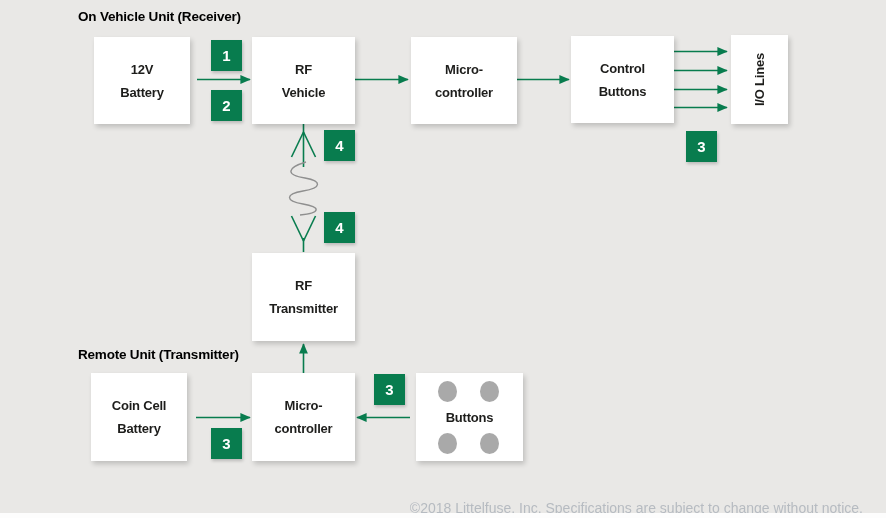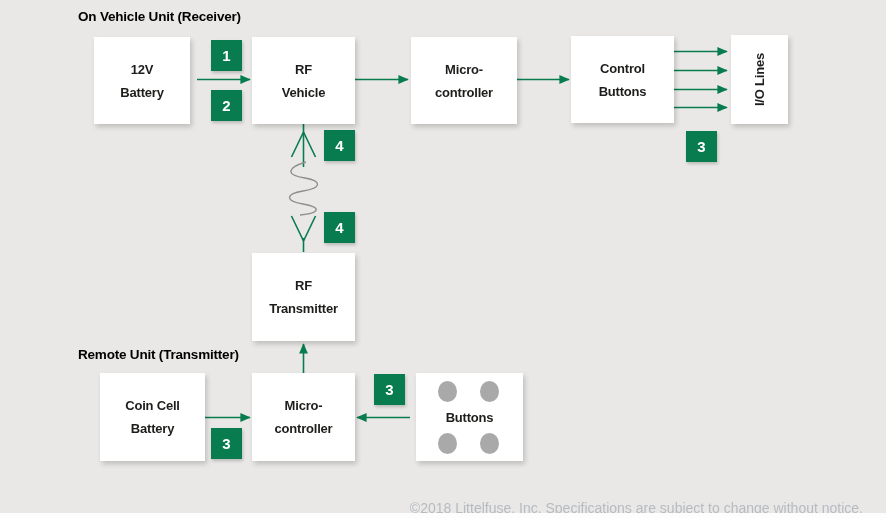--- a/index.html
+++ b/index.html
@@ -79,21 +79,21 @@
 
   <div class="block" style="left:731px;top:35px;width:57px;height:89px;">
     <span class="rot-label">I/O Lines</span>
   </div>
 
   <div class="block" style="left:252px;top:253px;width:103px;height:88px;">
     <span>RF</span>
     <span>Transmitter</span>
   </div>
 
-  <div class="block" style="left:100px;top:373px;width:105px;height:88px;">
+  <div class="block" style="left:91px;top:373px;width:96px;height:88px;">
     <span>Coin Cell</span>
     <span>Battery</span>
   </div>
 
   <div class="block" style="left:252px;top:373px;width:103px;height:88px;">
     <span>Micro-</span>
     <span>controller</span>
   </div>
 
   <div class="block" style="left:410px;top:373px;width:107px;height:88px;margin-left:6px;">

